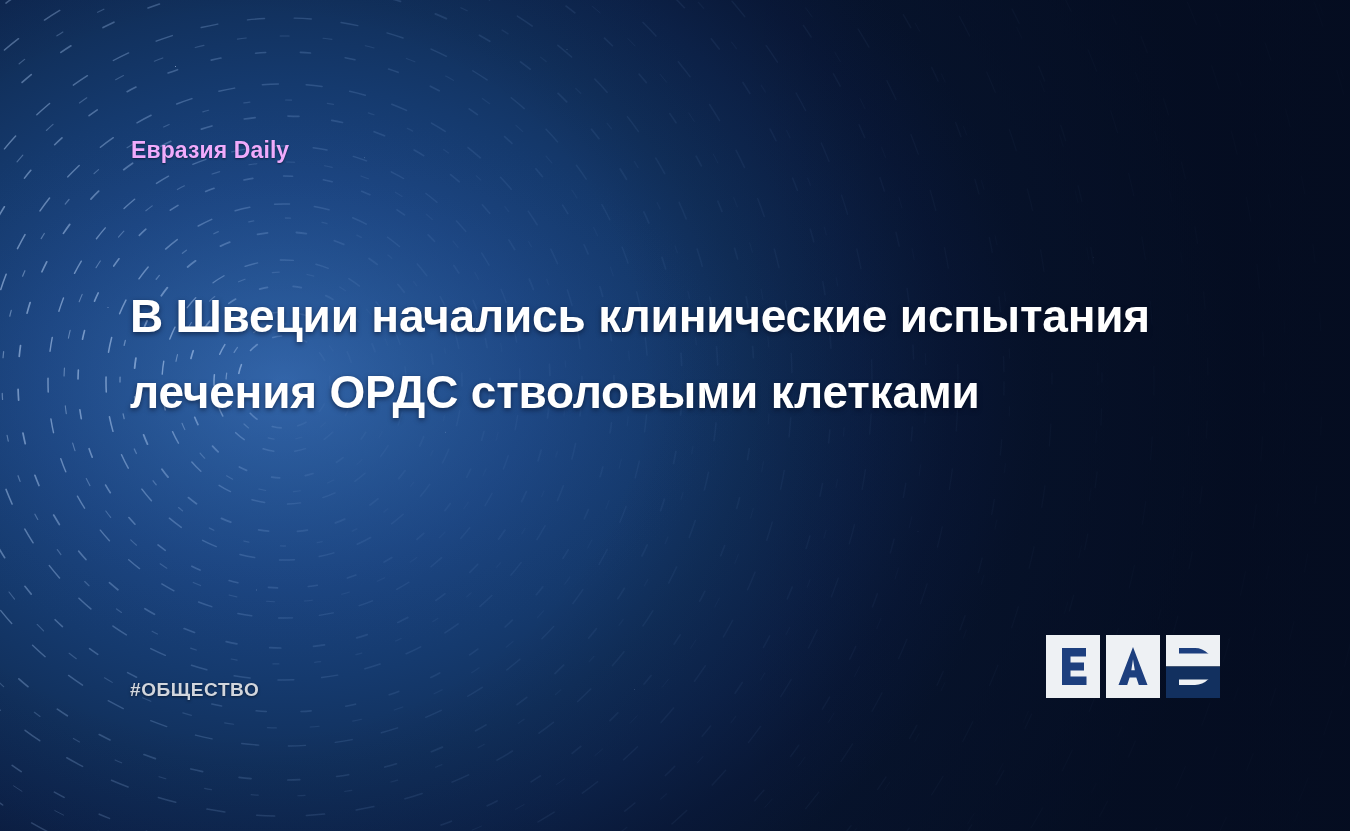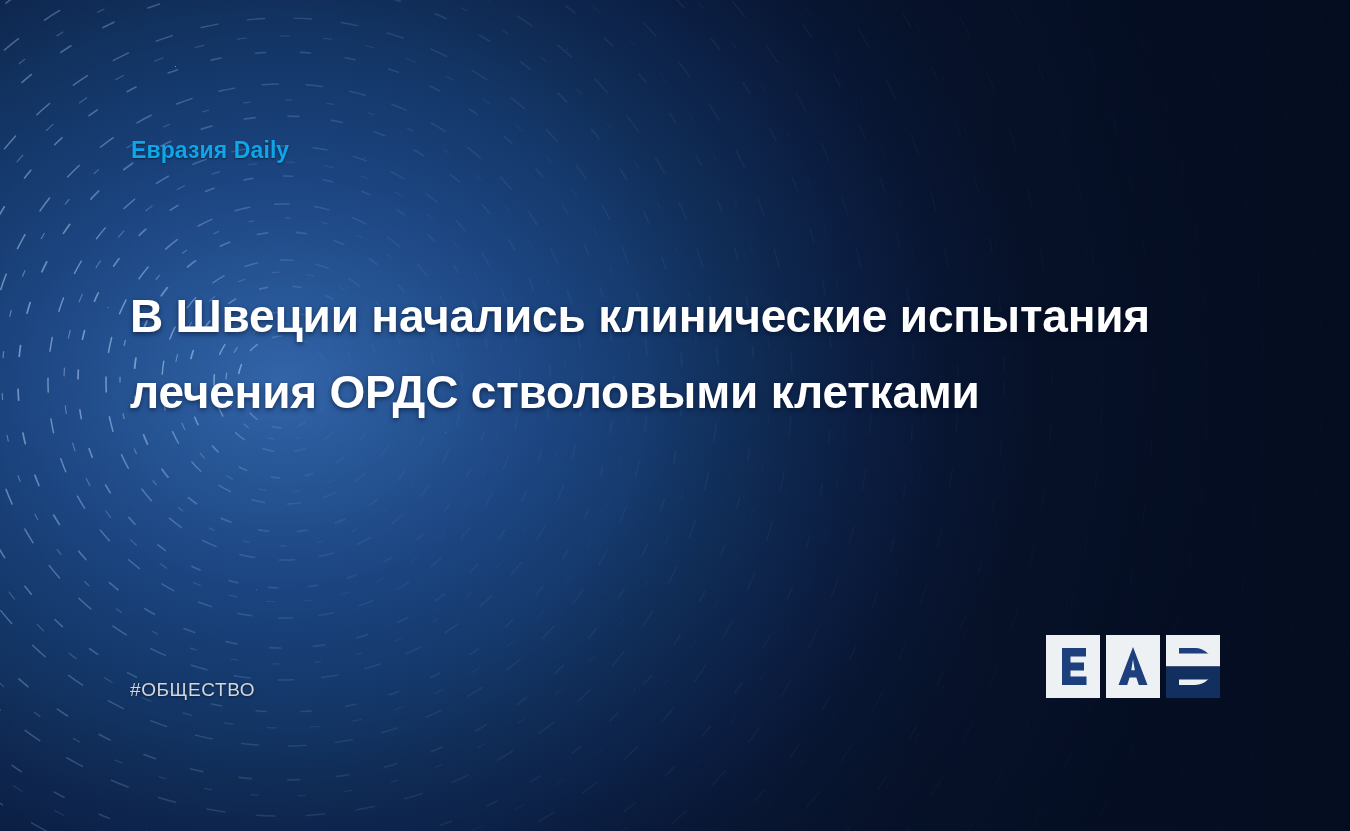--- a/index.html
+++ b/index.html
@@ -65,42 +65,42 @@
 
   
   .content { position:absolute; inset:0; }
 
   .brand {
     position:absolute;
     left:131px; top:137px;
     font-size:23px;
     font-weight:700;
     letter-spacing:.1px;
-    color:#0ea5e9;
+    color:#f0abfc;
     text-shadow:0 1px 2px rgba(0,0,0,.45);
     white-space:nowrap;
   }
 
   .headline {
     position:absolute;
     left:130px; top:278px;
     width:1075px;
     font-size:46px;
     line-height:76px;
     font-weight:700;
     color:#ffffff;
     letter-spacing:-.2px;
     text-shadow:0 2px 5px rgba(2,10,30,.55);
   }
 
   .tag {
     position:absolute;
     left:130px; top:679px;
     font-size:19px;
-    font-weight:400;
+    font-weight:700;
     letter-spacing:.6px;
     color:#d2d6dd;
     text-shadow:0 1px 3px rgba(0,0,0,.5);
     white-space:nowrap;
   }
 
   
   .logo {
     position:absolute;
     left:1046px; top:635px;

